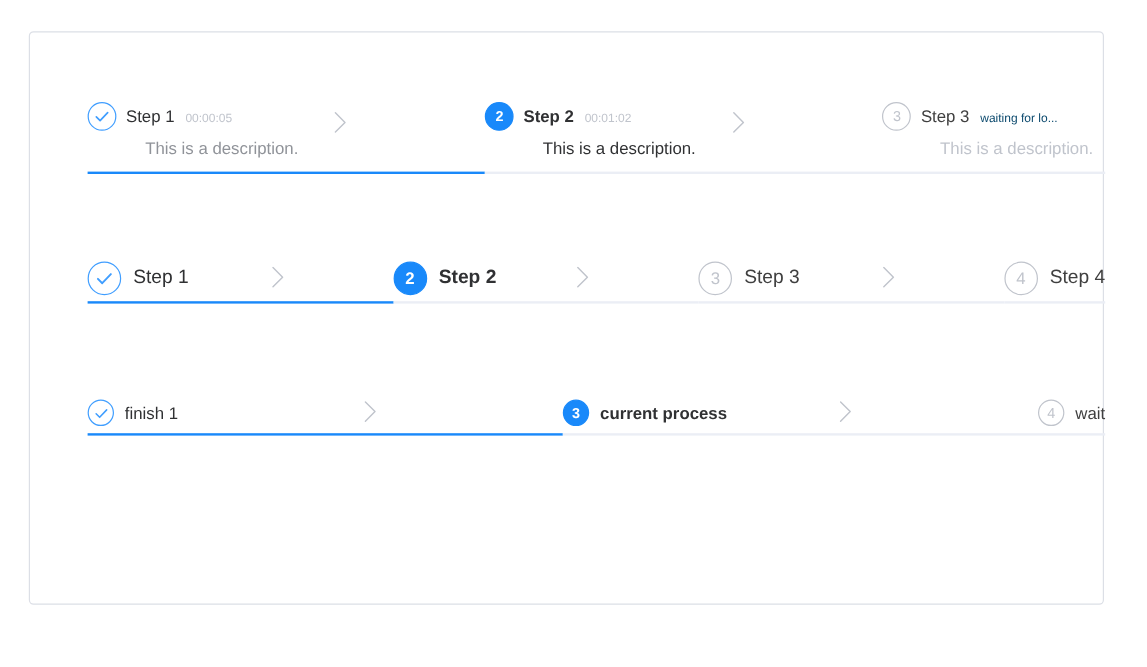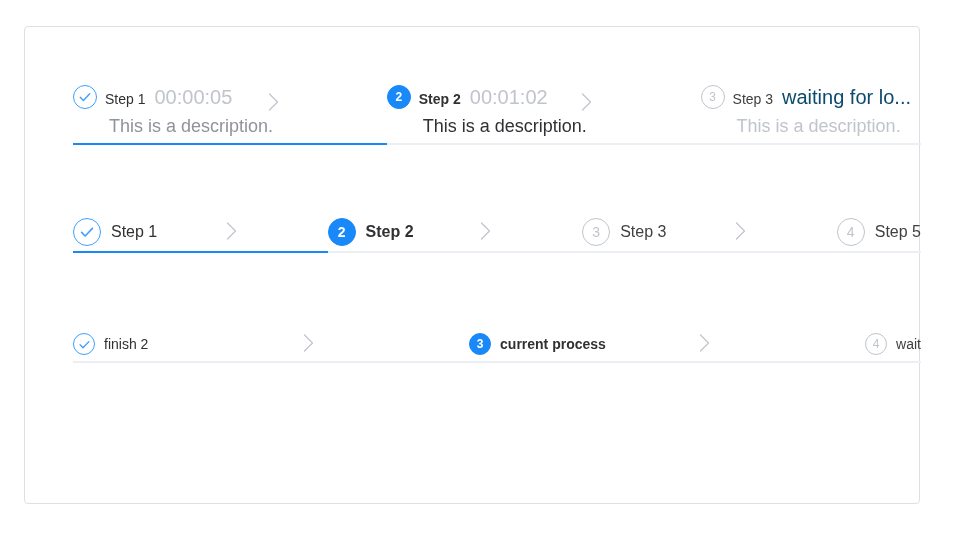--- a/index.html
+++ b/index.html
@@ -134,22 +134,22 @@
 
   
   #row1 { left: 48px; top: 58px; width: 848px; }
   #row1 .step { padding-right: 10px; }
   #row1 .step-icon {
     width: 24px; height: 24px;
     font-size: 12px;
     margin-right: 8px;
   }
   #row1 .step-title { font-size: 14px; }
-  #row1 .step-extra { font-size: 20px; margin-left: 9px; }
-  #row1 .step-desc { font-size: 18px; margin-top: 5px; margin-left: 36px; }
+  #row1 .step-extra { font-size: 10px; margin-left: 9px; }
+  #row1 .step-desc { font-size: 14px; margin-top: 5px; margin-left: 48px; }
   #row1 .step-line { top: 58px; }
   #row1 .chevron { top: 8px; font-size: 20px; }
 
   
   #row2 { left: 48px; top: 191px; width: 848px; }
   #row2 .step-icon {
     width: 28px; height: 28px;
     font-size: 14px;
     margin-right: 10px;
   }
@@ -281,47 +281,47 @@
             </svg></span>
           <div class="step-line">
             <span class="step-line-inner"></span>
           </div>
         </div>
         <div class="step is-last">
           <div class="step-head">
             <div class="step-icon wait">4</div>
             <div class="step-main">
               <div class="step-titles">
-                <span class="step-title wait">Step 5</span>
+                <span class="step-title wait">Step 4</span>
               </div>
             </div>
           </div>
           <div class="step-line">
             <span class="step-line-inner"></span>
           </div>
         </div>
       </div>
     <div class="steps" id="row3">
         <div class="step">
           <div class="step-head">
             <div class="step-icon finish">
               <svg class="check-svg" width="13" height="13" viewBox="0 0 16 16">
                 <path d="M2.6 8.4 L6.2 12 L13.4 4.4" fill="none" stroke="#409eff" stroke-width="1.6" stroke-linecap="round" stroke-linejoin="round"></path>
               </svg>
             </div>
             <div class="step-main">
               <div class="step-titles">
-                <span class="step-title finish">finish 2</span>
+                <span class="step-title finish">finish 1</span>
               </div>
             </div>
           </div>
           <span class="chevron" style="left: 58%;"><svg width="11" height="18" viewBox="0 0 11 18">
               <path d="M1.5 1 L9.5 9 L1.5 17" fill="none" stroke="currentColor" stroke-width="1.2" stroke-linecap="round" stroke-linejoin="round"></path>
             </svg></span>
-          <div class="step-line">
+          <div class="step-line done">
             <span class="step-line-inner"></span>
           </div>
         </div>
         <div class="step">
           <div class="step-head">
             <div class="step-icon process">3</div>
             <div class="step-main">
               <div class="step-titles">
                 <span class="step-title process">current process</span>
               </div>

